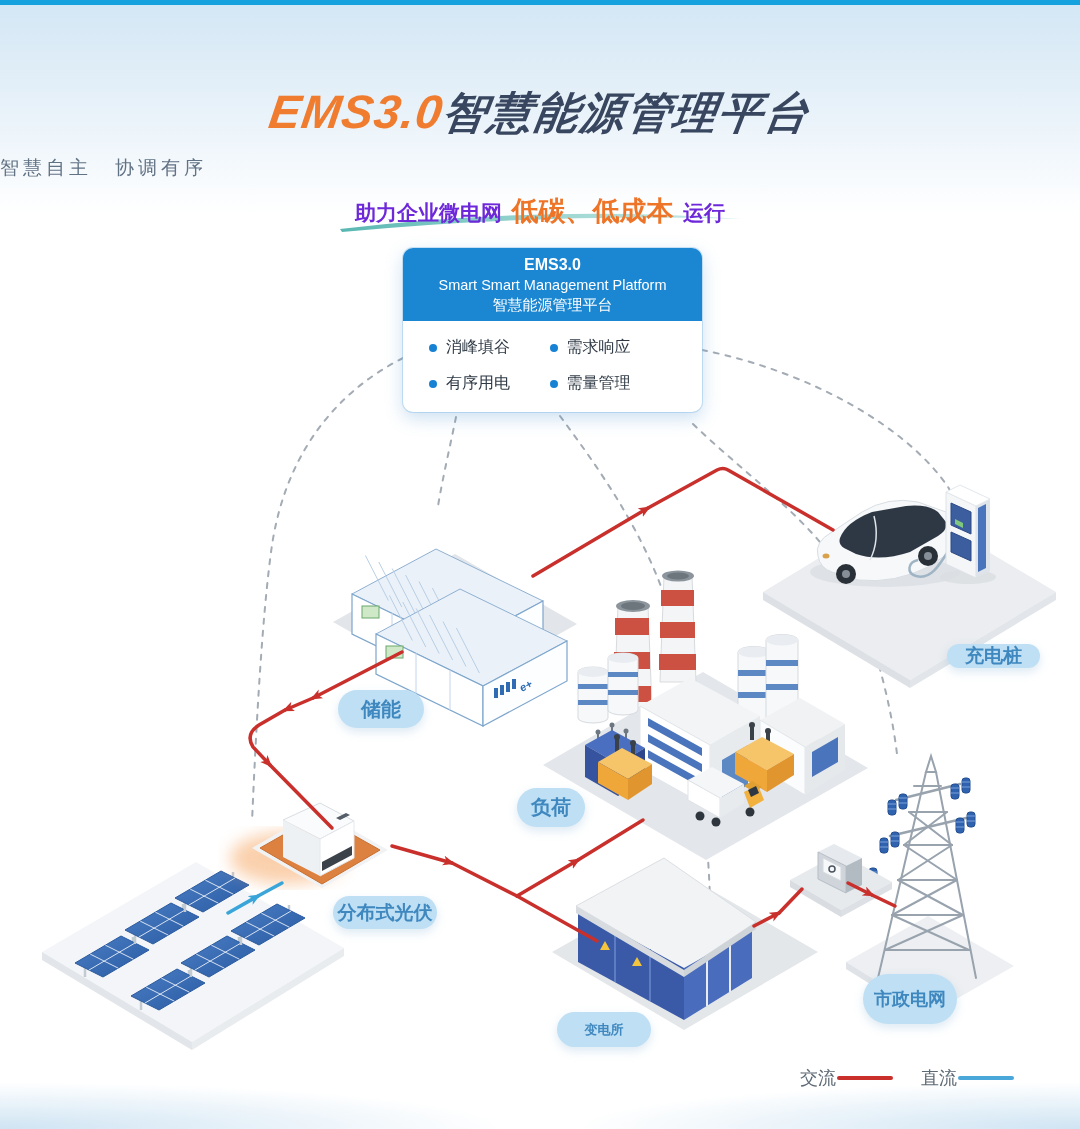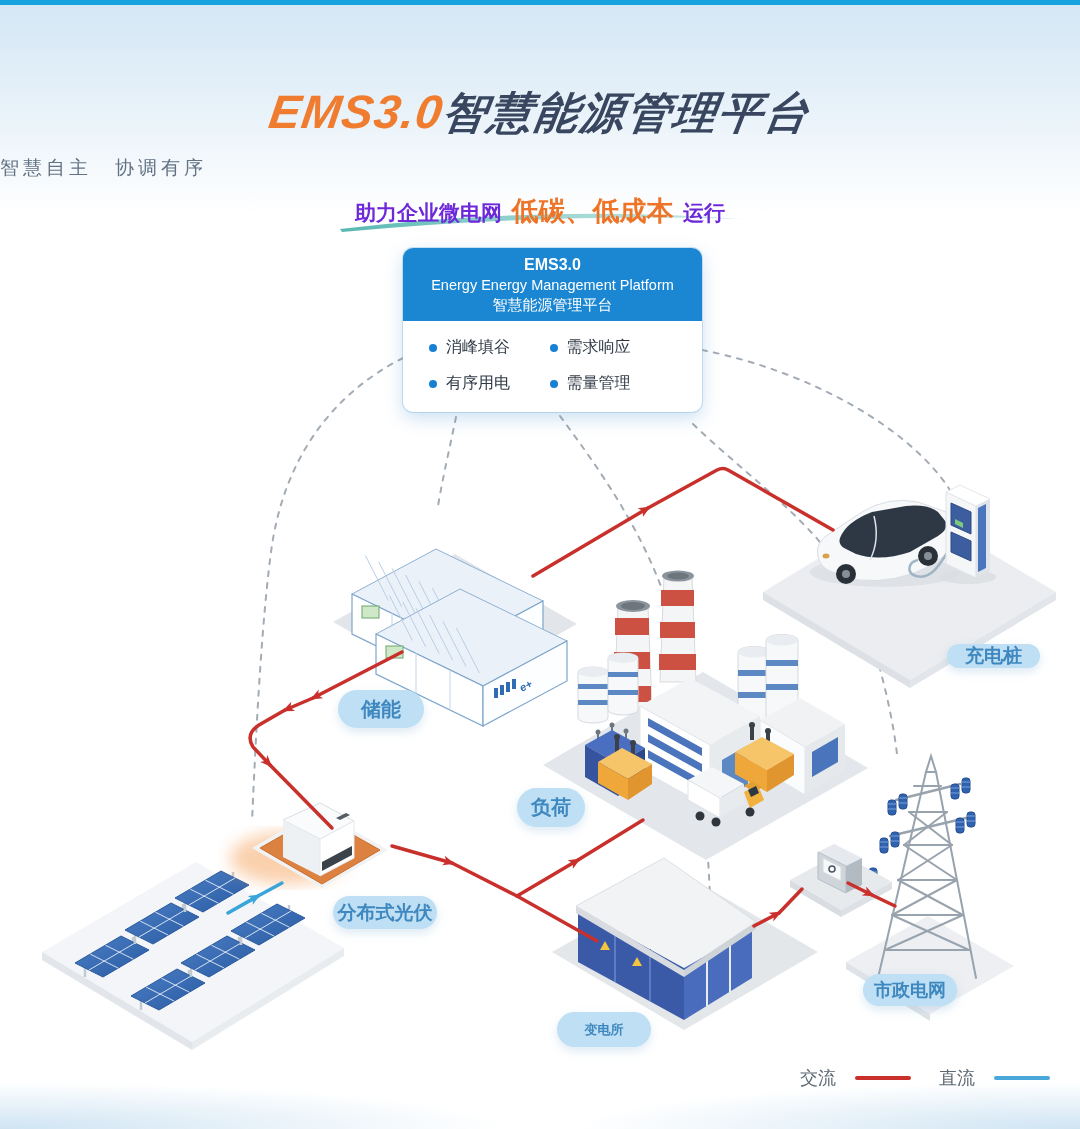--- a/index.html
+++ b/index.html
@@ -37,24 +37,24 @@
   .feat .dot{width:8px;height:8px;border-radius:50%;background:#1781d4;flex:0 0 auto;}
   
   .pill{position:absolute;z-index:4;background:#bedff4;color:#3f88bf;font-weight:600;
         border-radius:999px;display:flex;align-items:center;justify-content:center;
         box-shadow:0 4px 10px rgba(120,170,210,.25);}
   .pill-storage{left:338px;top:690px;width:86px;height:38px;font-size:20px;}
   .pill-load{left:517px;top:788px;width:68px;height:39px;font-size:20px;}
   .pill-pv{left:333px;top:896px;width:104px;height:33px;font-size:19px;}
   .pill-substation{left:557px;top:1012px;width:94px;height:35px;font-size:13px;}
   .pill-charger{left:947px;top:644px;width:93px;height:24px;font-size:19px;}
-  .pill-grid{left:863px;top:974px;width:94px;height:32px;font-size:18px;}
+  .pill-grid{left:863px;top:974px;width:94px;height:50px;font-size:18px;}
   
   .legend{position:absolute;left:800px;top:1066px;z-index:5;display:flex;align-items:center;gap:28px;}
-  .leg-item{display:flex;align-items:center;gap:19px;}
+  .leg-item{display:flex;align-items:center;gap:1px;}
   .leg-label{font-size:18px;color:#5d6974;}
   .sw{width:56px;height:4px;border-radius:2px;display:inline-block;}
   .sw-ac{background:#c9302c;}
   .sw-dc{background:#4aa7da;}
   
   .art{position:absolute;left:0;top:0;z-index:1;}
 </style>
 </head>
 <body>
 
@@ -69,21 +69,21 @@
 <div class="subtitle">智慧自主　协调有序</div>
 <div class="tagline">
   <span class="t-pre">助力企业微电网</span>
   <span class="t-hl">低碳、低成本</span>
   <span class="t-suf">运行</span>
 </div>
 
 <div class="ems-card">
   <div class="ems-head">
     <div class="l1">EMS3.0</div>
-    <div class="l2">Energy Energy Management Platform</div>
+    <div class="l2">Smart Smart Management Platform</div>
     <div class="l3">智慧能源管理平台</div>
   </div>
   <div class="ems-body">
     <div class="feat">
         <span class="dot"></span>
         <span>消峰填谷</span>
       </div>
     <div class="feat">
         <span class="dot"></span>
         <span>需求响应</span>

